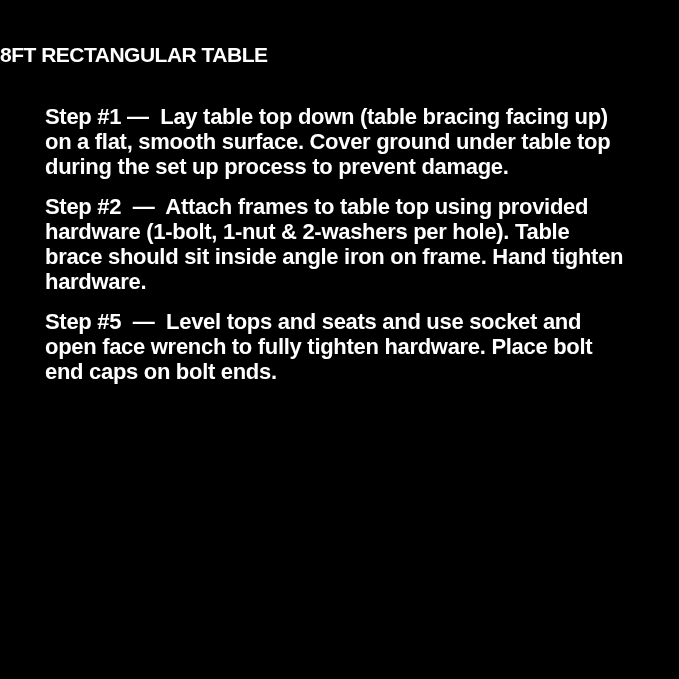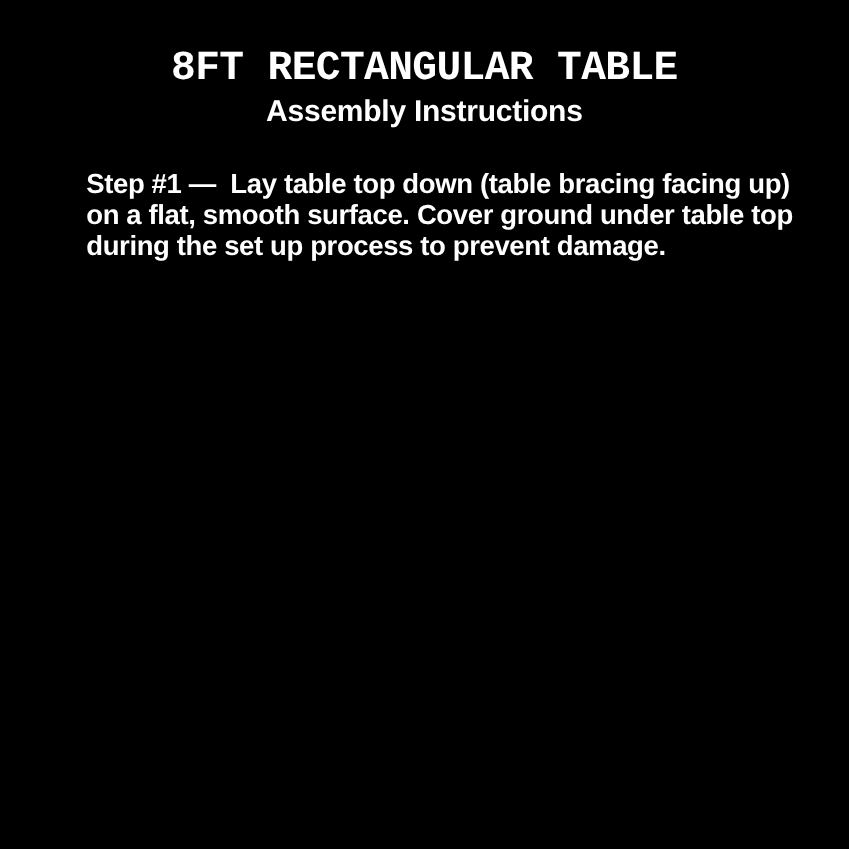--- a/index.html
+++ b/index.html
@@ -17,53 +17,57 @@
   }
   .poster {
     width: 679px;
     height: 679px;
     background: #000000;
     box-sizing: border-box;
   }
   .title {
     margin: 0;
     padding-top: 36px;
-    font-size: 33px;
+    font-size: 21px;
     line-height: 38px;
     letter-spacing: -0.5px;
-    text-align: center;
     text-transform: uppercase;
     white-space: pre;
-    font-family: Liberation Mono, monospace;
   }
   .subtitle {
     margin: 2px 0 0 0;
     font-size: 24px;
     line-height: 28px;
     letter-spacing: -0.2px;
     text-align: center;
     white-space: pre;
   }
   .steps {
     margin-top: 30px;
-    padding-left: 69px;
+    padding-left: 45px;
     padding-right: 20px;
   }
   .step {
     margin: 0 0 15px 0;
     font-size: 22px;
     line-height: 25px;
     letter-spacing: -0.3px;
     white-space: pre;
   }
 </style>
 </head>
 <body>
 
 <div class="poster">
   <h1 class="title">8FT RECTANGULAR TABLE</h1>
-  <h2 class="subtitle">Assembly Instructions</h2>
   <div class="steps">
     <p class="step">Step #1 —  Lay table top down (table bracing facing up)
 on a flat, smooth surface. Cover ground under table top
 during the set up process to prevent damage.</p>
+    <p class="step">Step #2  —  Attach frames to table top using provided
+hardware (1-bolt, 1-nut &amp; 2-washers per hole). Table
+brace should sit inside angle iron on frame. Hand tighten
+hardware.</p>
+    <p class="step">Step #5  —  Level tops and seats and use socket and
+open face wrench to fully tighten hardware. Place bolt
+end caps on bolt ends.</p>
   </div>
 </div>
 
 </body></html>

